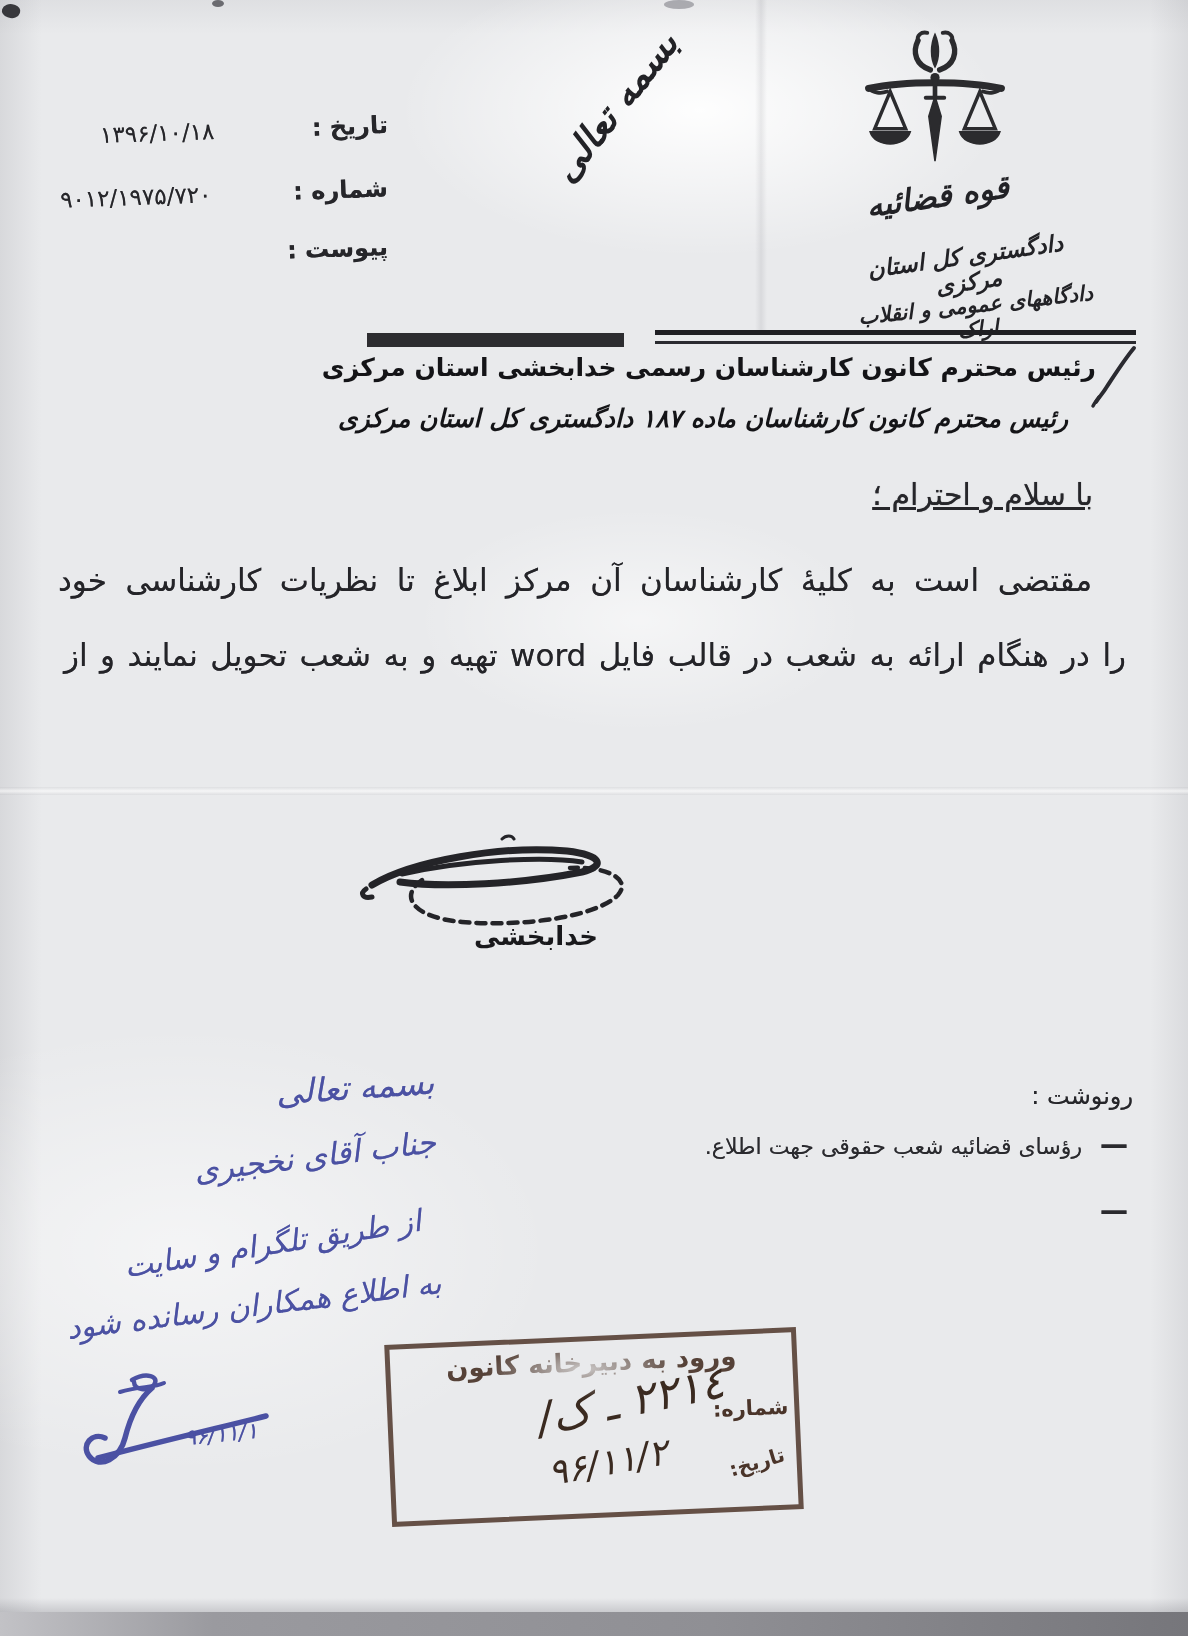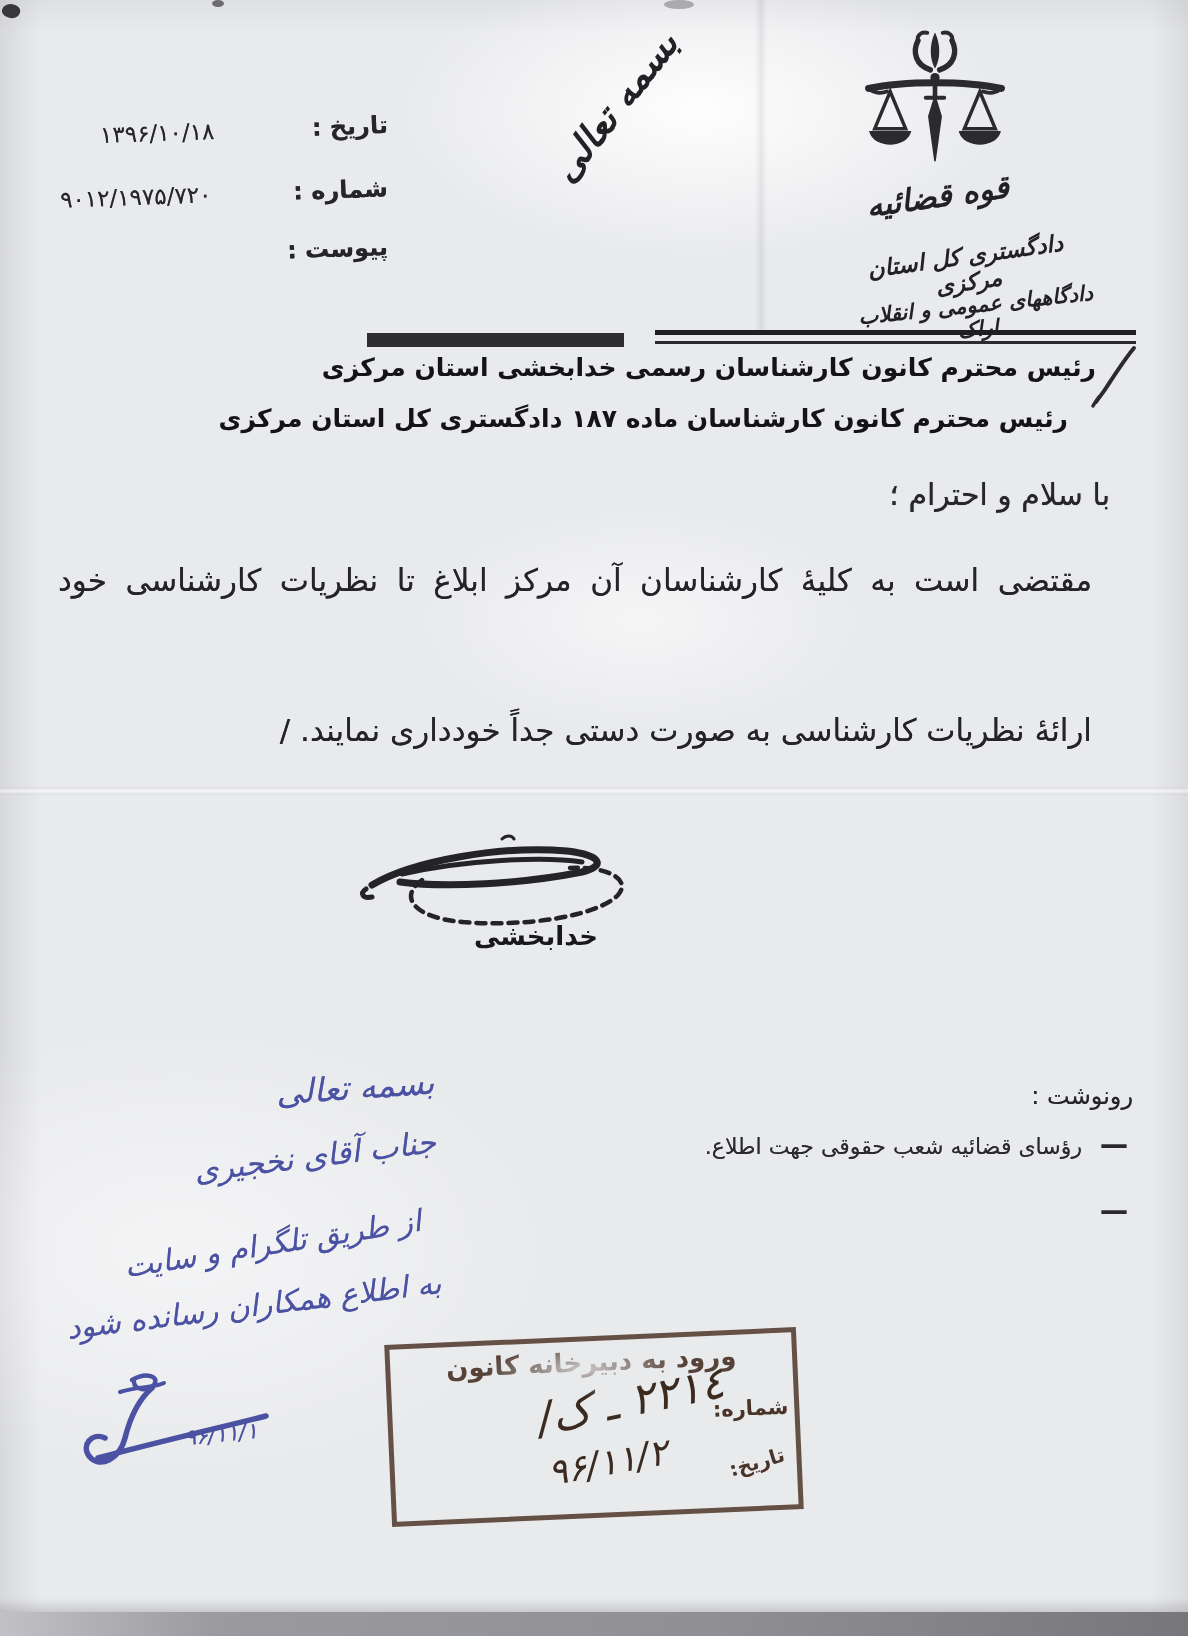--- a/index.html
+++ b/index.html
@@ -42,23 +42,23 @@
   #meta-attach { left:100px; top:238px; width:288px; }
 
   
   #bar-thick  { left:367px; top:333px; width:257px; height:14px; background:#2d2d30; }
   #bar-dbl-a  { left:655px; top:330px; width:481px; height:5px;  background:#1f1f23; }
   #bar-dbl-b  { left:655px; top:341px; width:481px; height:3px;  background:#2b2b30; }
 
   
   .recipient { font-size:25px; font-weight:bold; color:#141417; white-space:nowrap; }
   #rec1 { top:353px; right:92px; }
-  #rec2 { top:404px; right:120px; }
-
-  #greeting { top:477px; right:78px; font-size:30px; color:#26262a; text-shadow:0 0 0.7px rgba(30,30,35,0.8); }
+  #rec2 { top:404px; right:120px;font-style:italic; }
+
+  #greeting { top:477px; right:95px; font-size:30px; color:#26262a; text-shadow:0 0 0.7px rgba(30,30,35,0.8);text-decoration:underline; }
 
   
   .body-line { font-size:31px; color:#242428; text-shadow:0 0 0.6px rgba(30,30,40,0.7); }
   #body1 { top:562px; right:96px; left:58px;  text-align:justify; text-align-last:justify; }
   #body2 { top:637px; right:62px; left:64px;  text-align:justify; text-align-last:justify; }
   #body3 { top:712px; right:96px; left:250px; text-align:right; }
 
   
   #sig-name  { top:921px; left:448px; width:176px; text-align:center; font-size:26px; font-weight:bold; color:#19191c; }
   #sig-title { top:976px; left:140px; width:580px; text-align:center; font-size:25px; font-weight:bold; color:#19191c; }
@@ -177,21 +177,21 @@
       <path d="M3 62 C5 58 7 56 9 53" fill="none" stroke="#2a2a30" stroke-width="3.5" stroke-linecap="round"></path>
     </svg>
   </div>
 
   <div class="abs recipient" id="rec1">رئیس محترم کانون کارشناسان رسمی خدابخشی استان مرکزی</div>
   <div class="abs recipient" id="rec2">رئیس محترم کانون کارشناسان ماده ۱۸۷ دادگستری کل استان مرکزی</div>
 
   <div class="abs" id="greeting">با سلام و احترام ؛</div>
 
   <div class="abs body-line" id="body1">مقتضی است به کلیهٔ کارشناسان آن مرکز ابلاغ تا نظریات کارشناسی خود</div>
-  <div class="abs body-line" id="body3">ارائهٔ نظریات کارشناسی به صورت دستی جداً خودداری نمایند. /</div>
+  <div class="abs body-line" id="body2">را در هنگام ارائه به شعب در قالب فایل word تهیه و به شعب تحویل نمایند و از</div>
 
   <div class="abs" style="left:352px; top:833px; width:295px; height:100px;">
     <svg width="295" height="100" viewBox="0 0 295 100">
       <g fill="none" stroke="#242428" stroke-linecap="round">
         <path d="M150 6 C154 2 160 2 162 6" stroke-width="3"></path>
         <path d="M20 52 C60 28 150 12 215 18 C250 22 254 33 230 39 C170 51 92 55 48 49" stroke-width="7"></path>
         <path d="M50 41 C112 27 192 23 230 29" stroke-width="5"></path>
         <path d="M14 56 C8 60 10 66 20 64" stroke-width="5"></path>
         <path d="M70 47 C48 62 58 84 110 89 C172 94 244 84 266 62 C280 46 254 33 218 35" stroke-width="4.5" stroke-dasharray="9 7"></path>
       </g>

